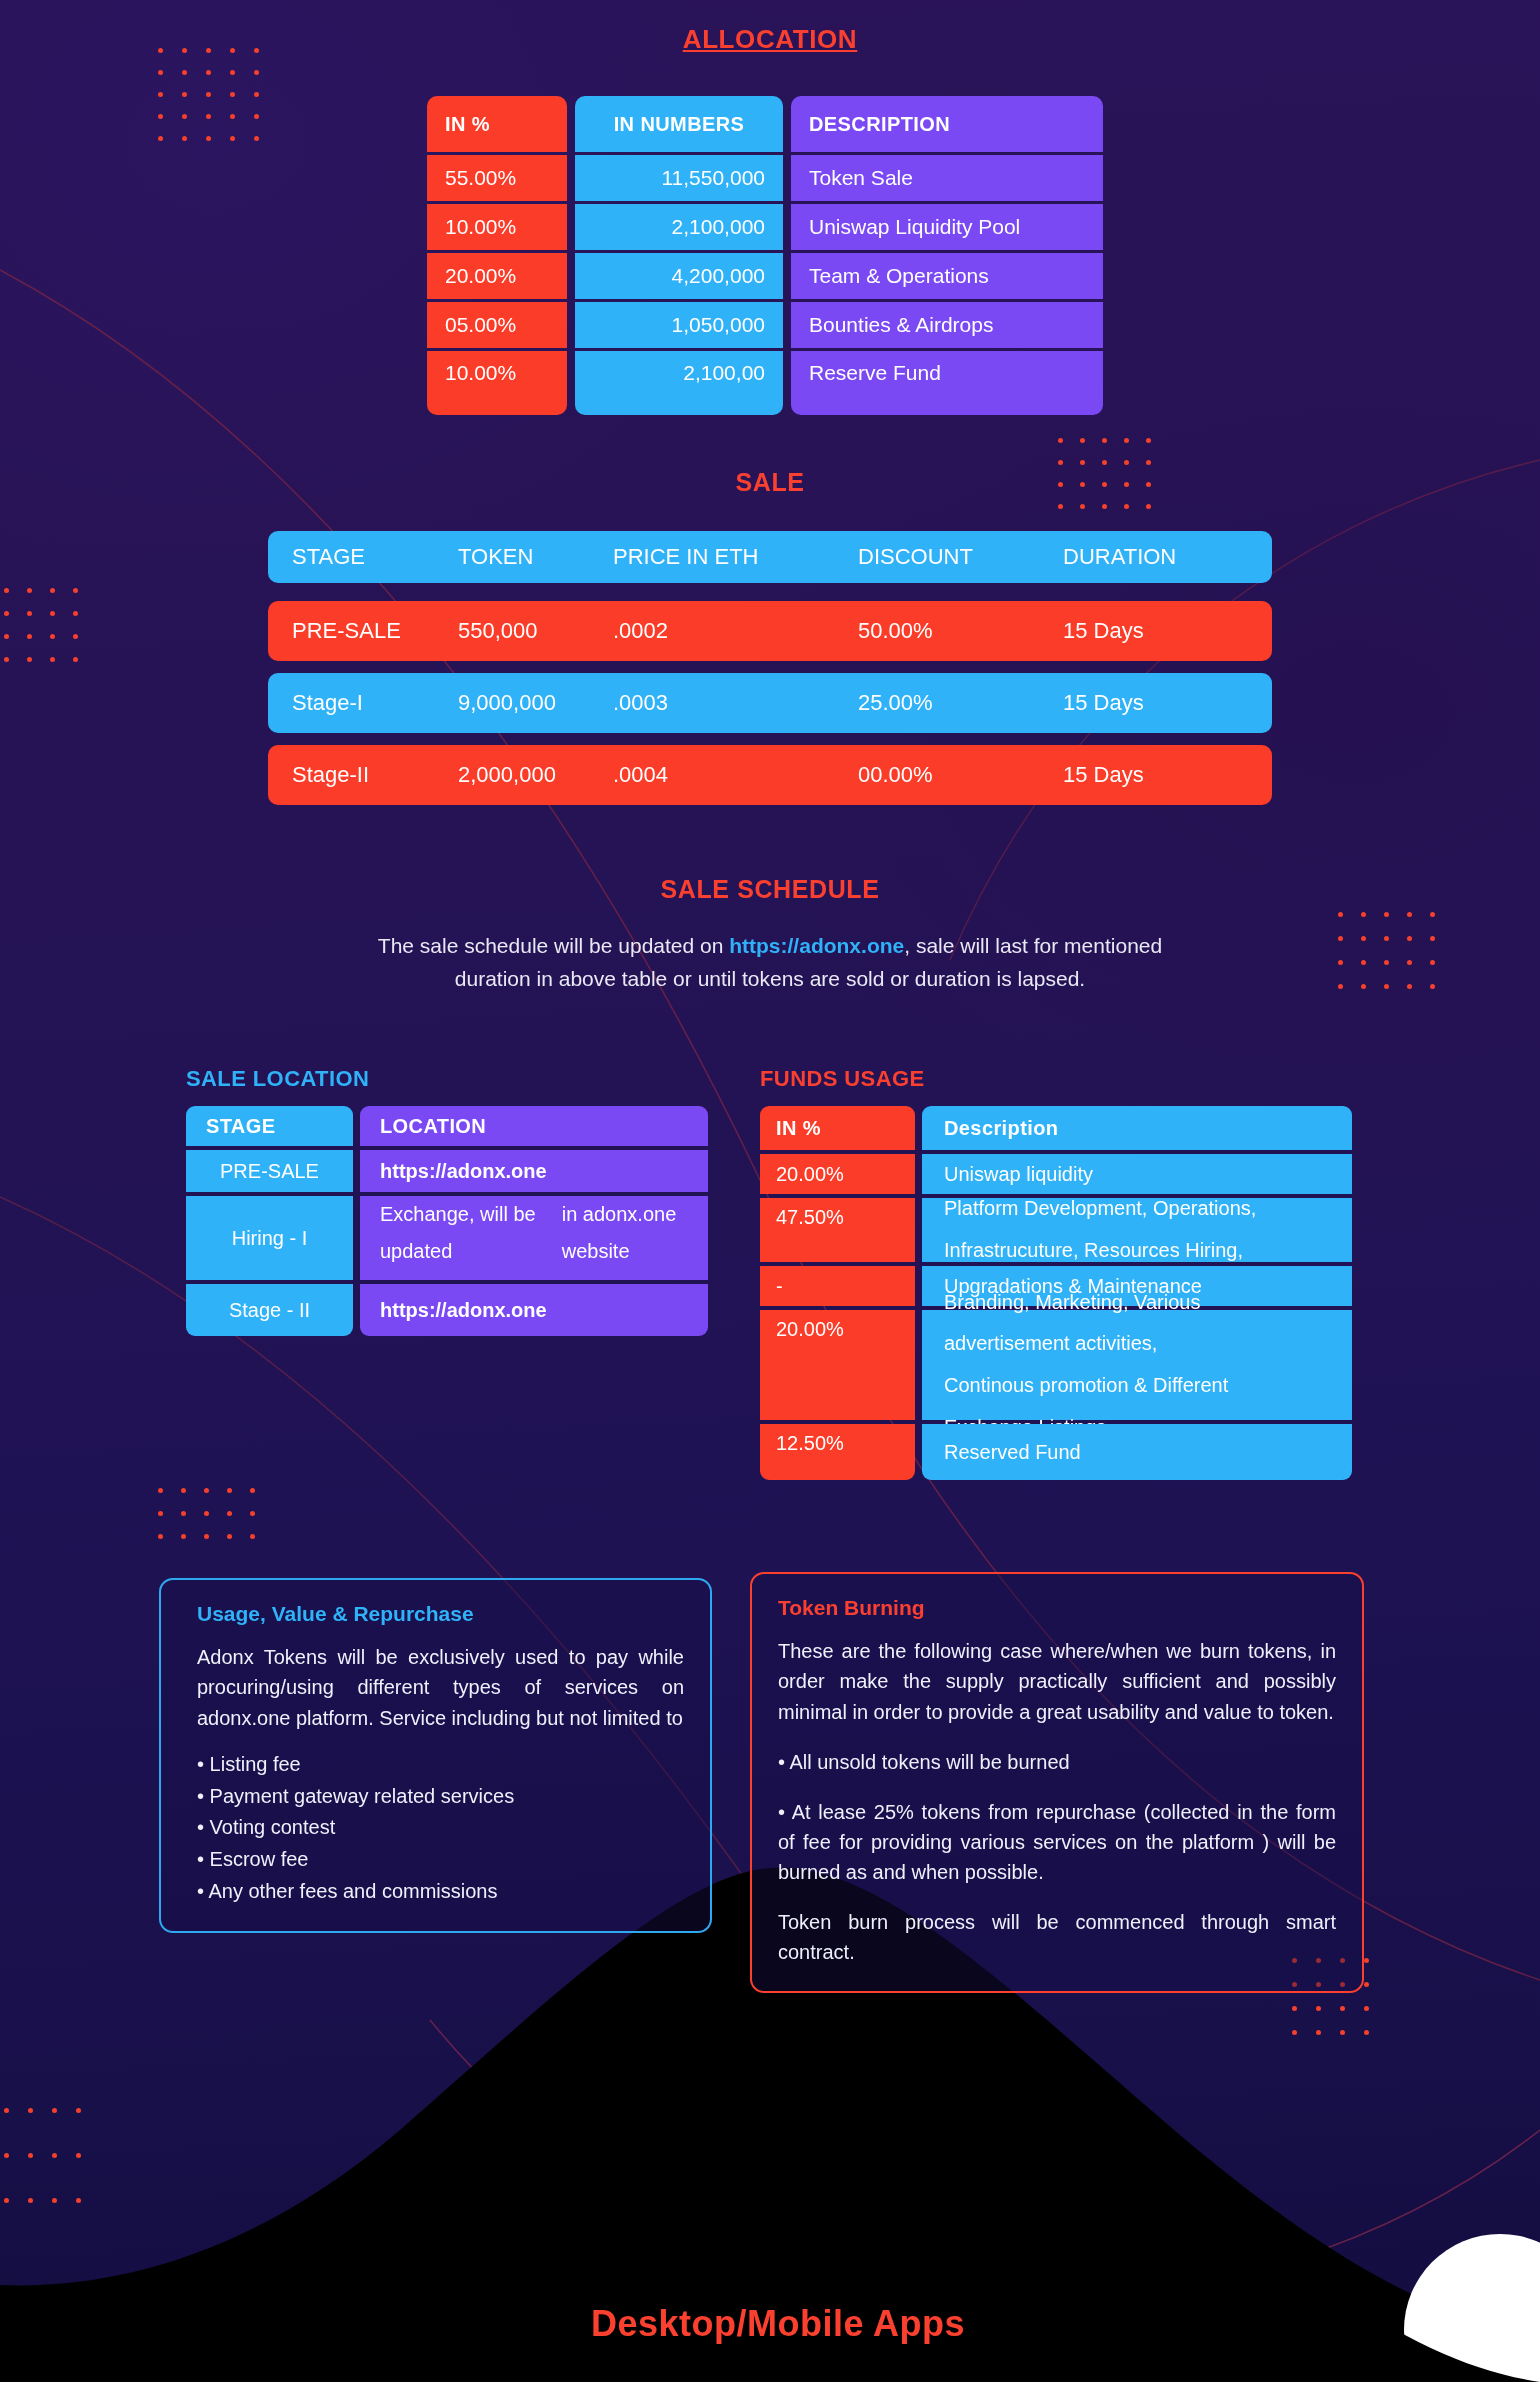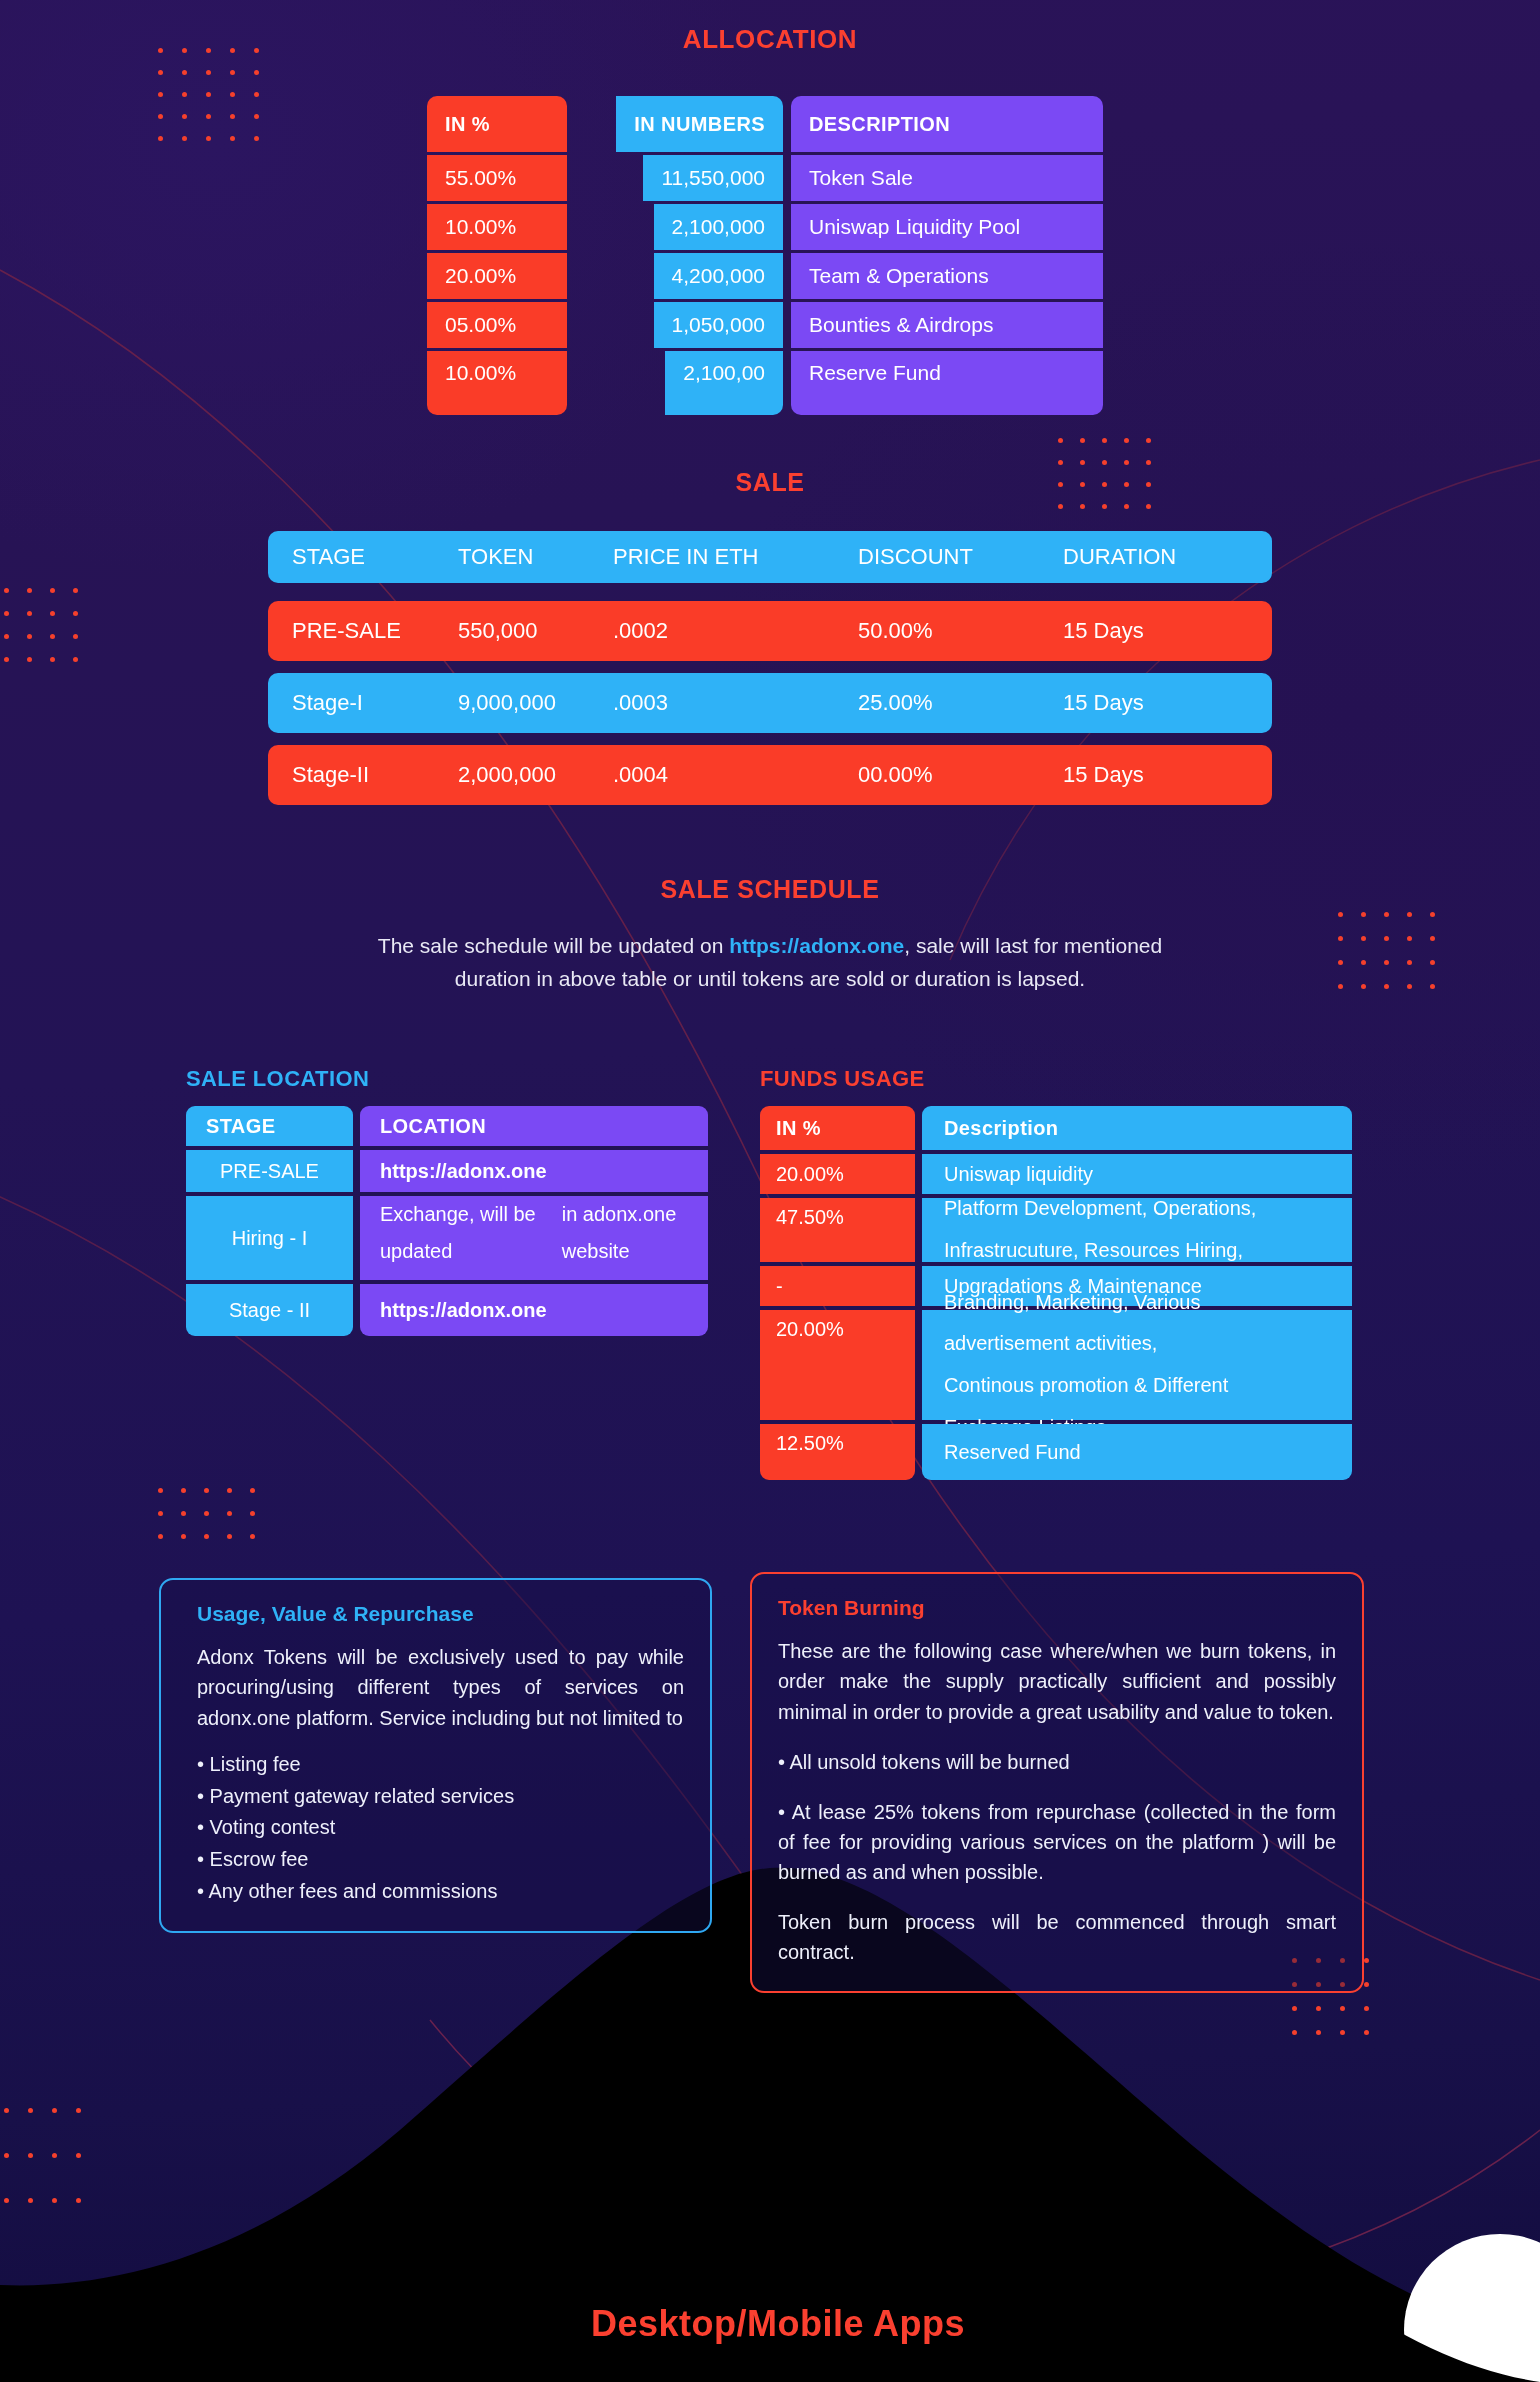--- a/index.html
+++ b/index.html
@@ -26,21 +26,21 @@
   
   .dots { position: absolute; display: grid; z-index: 2; }
   .dots i { display:block; width:5px; height:5px; border-radius:50%; background:#f5402c; }
 
   
   .sec-title {
     text-align: center;
     font-weight: 700;
     letter-spacing: .6px;
   }
-  .t-alloc { position:absolute; left:0; top:24px; width:1540px; font-size:26px; color:#fb4030; }
+  .t-alloc { position:absolute; left:0; top:24px; width:1540px; font-size:26px; color:#fb4030;text-decoration:underline; }
   .t-sale  { position:absolute; left:0; top:468px; width:1540px; font-size:25px; color:#fb4030; }
   .t-sched { position:absolute; left:0; top:875px; width:1540px; font-size:25px; color:#fb4030; }
 
   
   .cell {
     display:flex; align-items:center;
     color:#ffffff;
     font-size:21px;
     font-weight:400;
   }
@@ -51,21 +51,21 @@
 
   
   #allocation { position:absolute; left:427px; top:96px; display:flex; gap:8px; }
   .alloc-col { display:flex; flex-direction:column; border-radius:10px; overflow:hidden; }
   .alloc-col .cell { height:46px; padding:0 18px; }
   .alloc-col .cell.hdr { height:56px; }
   .alloc-col .cell + .cell { margin-top:3px; }
   .alloc-col .cell:last-child { height:64px; align-items:flex-start; padding-top:10px; }
   #col-pct  { width:140px; }
   #col-pct  .cell { justify-content:flex-start; }
-  #col-num  { width:208px;align-items:flex-end; }
+  #col-num  { width:208px; }
   #col-num  .cell { justify-content:flex-end; }
   #col-num  .cell.hdr { justify-content:center; }
   #col-desc { width:312px; }
 
   
   #sale { position:absolute; left:268px; top:531px; width:1004px; }
   .sale-row {
     display:flex; align-items:center;
     border-radius:10px;
     height:54px;

